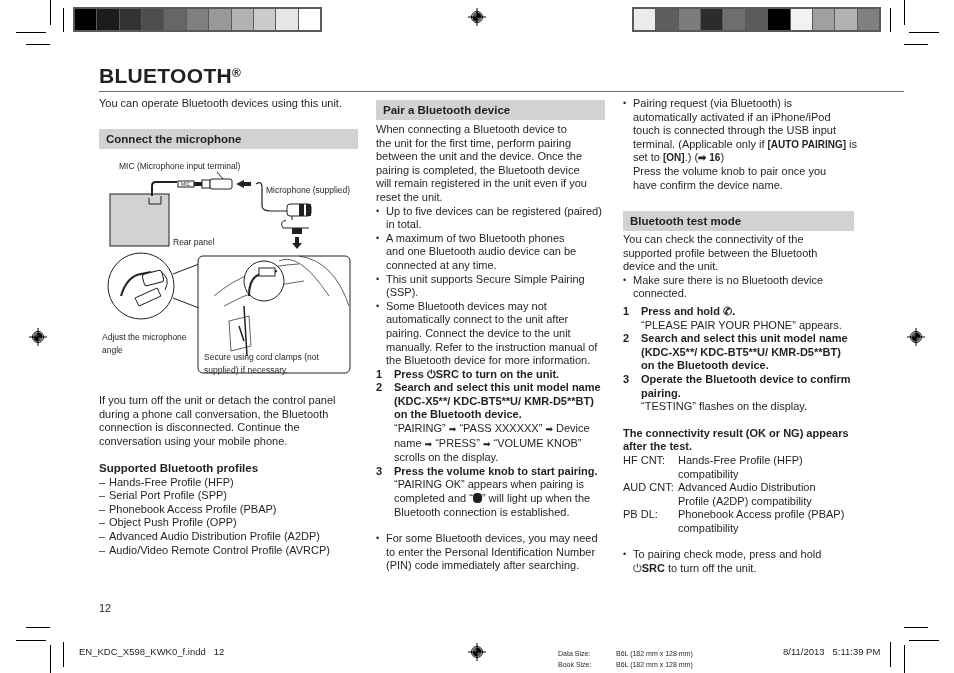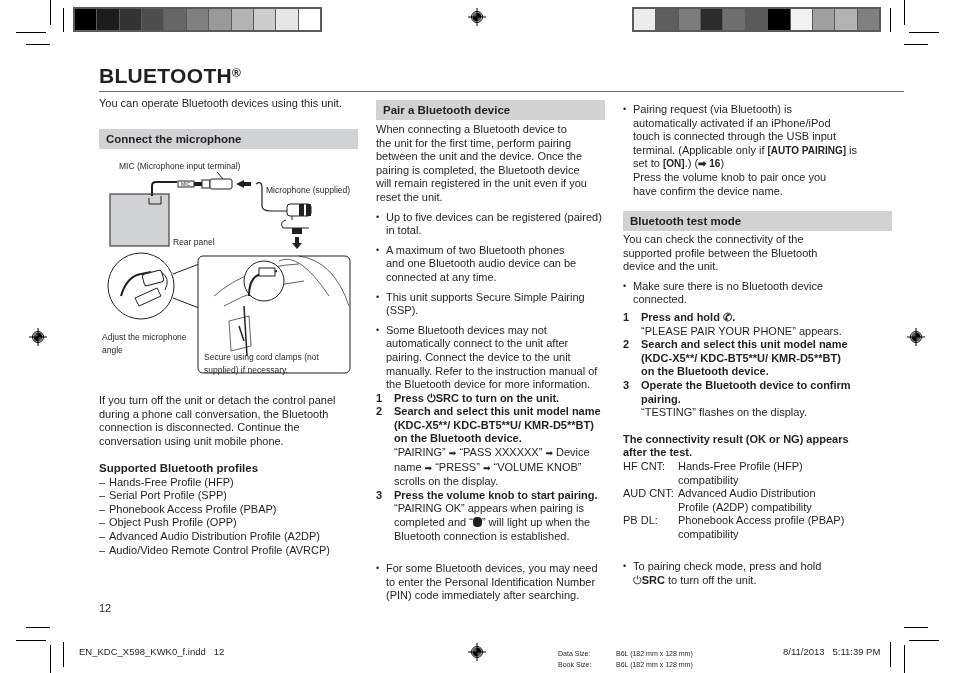--- a/index.html
+++ b/index.html
@@ -10,21 +10,21 @@
   .swatches span { width:22px; height:100%; border-right:1px solid #5a5a5a; display:block; }
   .swatches span:last-child { border-right:none; }
   .crop-h { position:absolute; height:1px; background:#000; }
   .crop-v { position:absolute; width:1px; background:#000; }
   .reg { position:absolute; width:18px; height:18px; }
   .title { position:absolute; left:99px; top:64px; font-size:21px; font-weight:bold; letter-spacing:0.3px; }
   .title sup { font-size:12px; vertical-align:top; position:relative; top:2px; }
   .title-rule { position:absolute; left:99px; top:91px; width:805px; height:1px; background:#6d6e70; }
   .txt { font-size:11px; line-height:13.6px; }
   .sec-head { position:absolute; height:20px; background:#d1d2d4; font-size:11.5px; font-weight:bold; line-height:20px; padding-left:7px; box-sizing:border-box; }
-  .bul { position:relative; padding-left:10px;margin-top:6px; }
+  .bul { position:relative; padding-left:10px; }
   .bul::before { content:"•"; position:absolute; left:0; top:0; font-size:9px; }
   .step { position:relative; padding-left:18px; }
   .step .n { position:absolute; left:0; top:0; font-weight:bold; }
   .b { font-weight:bold; }
   .dash { position:relative; padding-left:10px; }
   .dash::before { content:"–"; position:absolute; left:0; }
   .def { display:flex; }
   .def .k { width:55px; flex:none; }
   .footer-small { font-size:7px; line-height:11px; }
   .arrow { display:inline-block; font-size:9px; }
@@ -141,21 +141,21 @@
     <text x="3" y="197" font-size="8.5" fill="#231f20" font-family="Liberation Sans, sans-serif">angle</text>
     <text x="105" y="204" font-size="8.5" fill="#231f20" font-family="Liberation Sans, sans-serif">Secure using cord clamps (not</text>
     <text x="105" y="217" font-size="8.5" fill="#231f20" font-family="Liberation Sans, sans-serif">supplied) if necessary.</text>
   </svg>
 </div>
 
 <div class="abs txt" style="left:99px;top:394px;width:260px;">
   <div>If you turn off the unit or detach the control panel</div>
     <div>during a phone call conversation, the Bluetooth</div>
   <div>connection is disconnected. Continue the</div>
-    <div>conversation using unit mobile phone.</div>
+    <div>conversation using your mobile phone.</div>
 </div>
 
 <div class="abs txt" style="left:99px;top:462px;width:260px;">
   <div class="b" style="font-size:11.5px;">Supported Bluetooth profiles</div>
   <div class="dash">Hands-Free Profile (HFP)</div>
   <div class="dash">Serial Port Profile (SPP)</div>
   <div class="dash">Phonebook Access Profile (PBAP)</div>
   <div class="dash">Object Push Profile (OPP)</div>
   <div class="dash">Advanced Audio Distribution Profile (A2DP)</div>
   <div class="dash">Audio/Video Remote Control Profile (AVRCP)</div>
@@ -221,21 +221,21 @@
     <div>Pairing request (via Bluetooth) is</div>
     <div>automatically activated if an iPhone/iPod</div>
     <div>touch is connected through the USB input</div>
     <div><span>terminal. (Applicable only if </span><span class="b" style="font-size:10px;text-align:right;">[AUTO PAIRING]</span><span> is</span></div>
     <div><span>set to </span><span class="b" style="font-size:10px;">[ON]</span><span>.) (</span><span class="b" style="font-size:10px;">➡ 16</span><span>)</span></div>
     <div>Press the volume knob to pair once you</div>
     <div>have confirm the device name.</div>
   </div>
 </div>
 
-<div class="sec-head" style="left:623px;top:211px;width:269px;">Bluetooth test mode</div>
+<div class="sec-head" style="left:623px;top:211px;width:231px;">Bluetooth test mode</div>
 <div class="abs txt" style="left:623px;top:233px;width:235px;">
   <div>You can check the connectivity of the</div>
     <div>supported profile between the Bluetooth</div>
     <div>device and the unit.</div>
   <div class="bul">
       <div>Make sure there is no Bluetooth device</div>
       <div>connected.</div>
     </div>
   <div style="height:4px;"></div>
   <div class="step">

